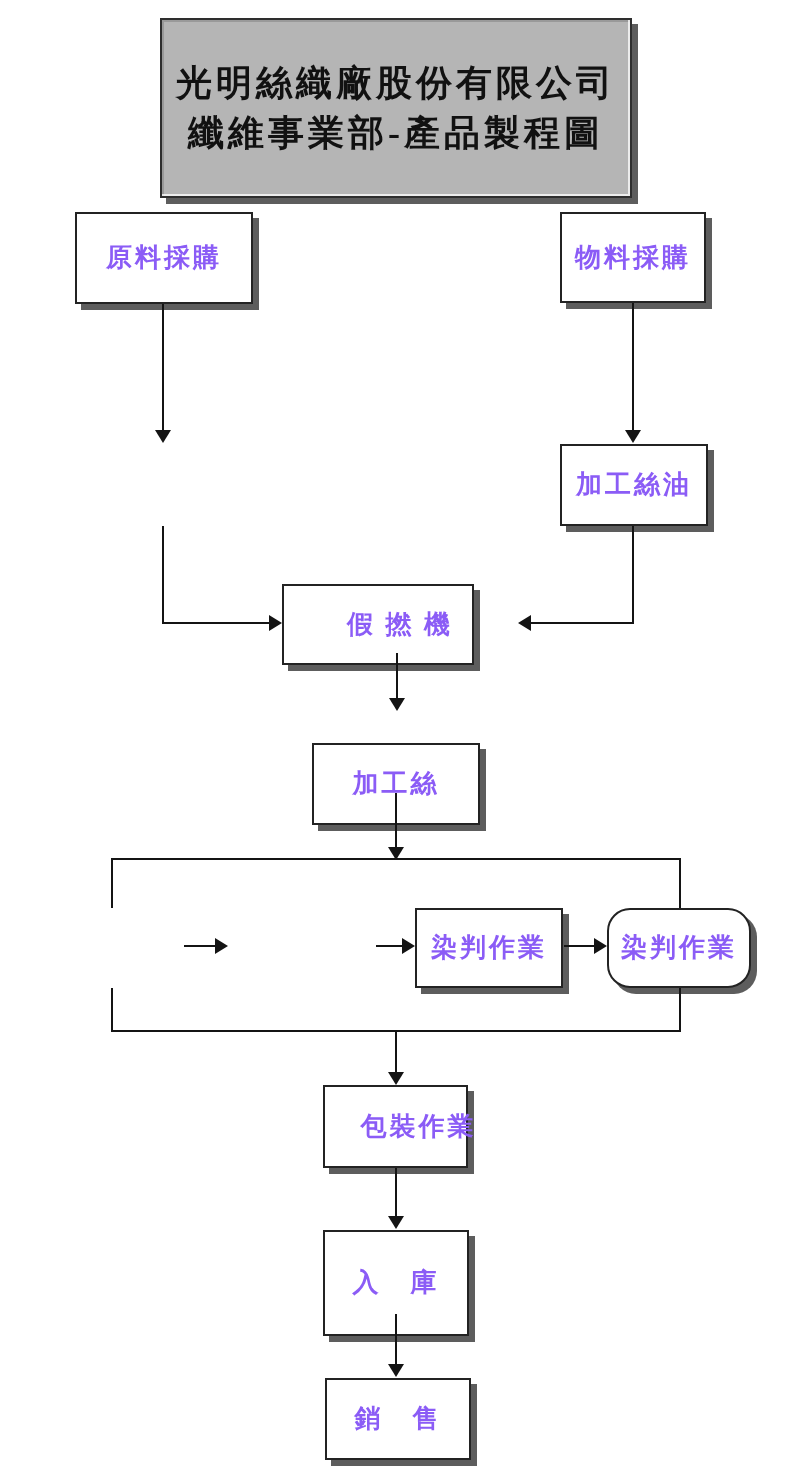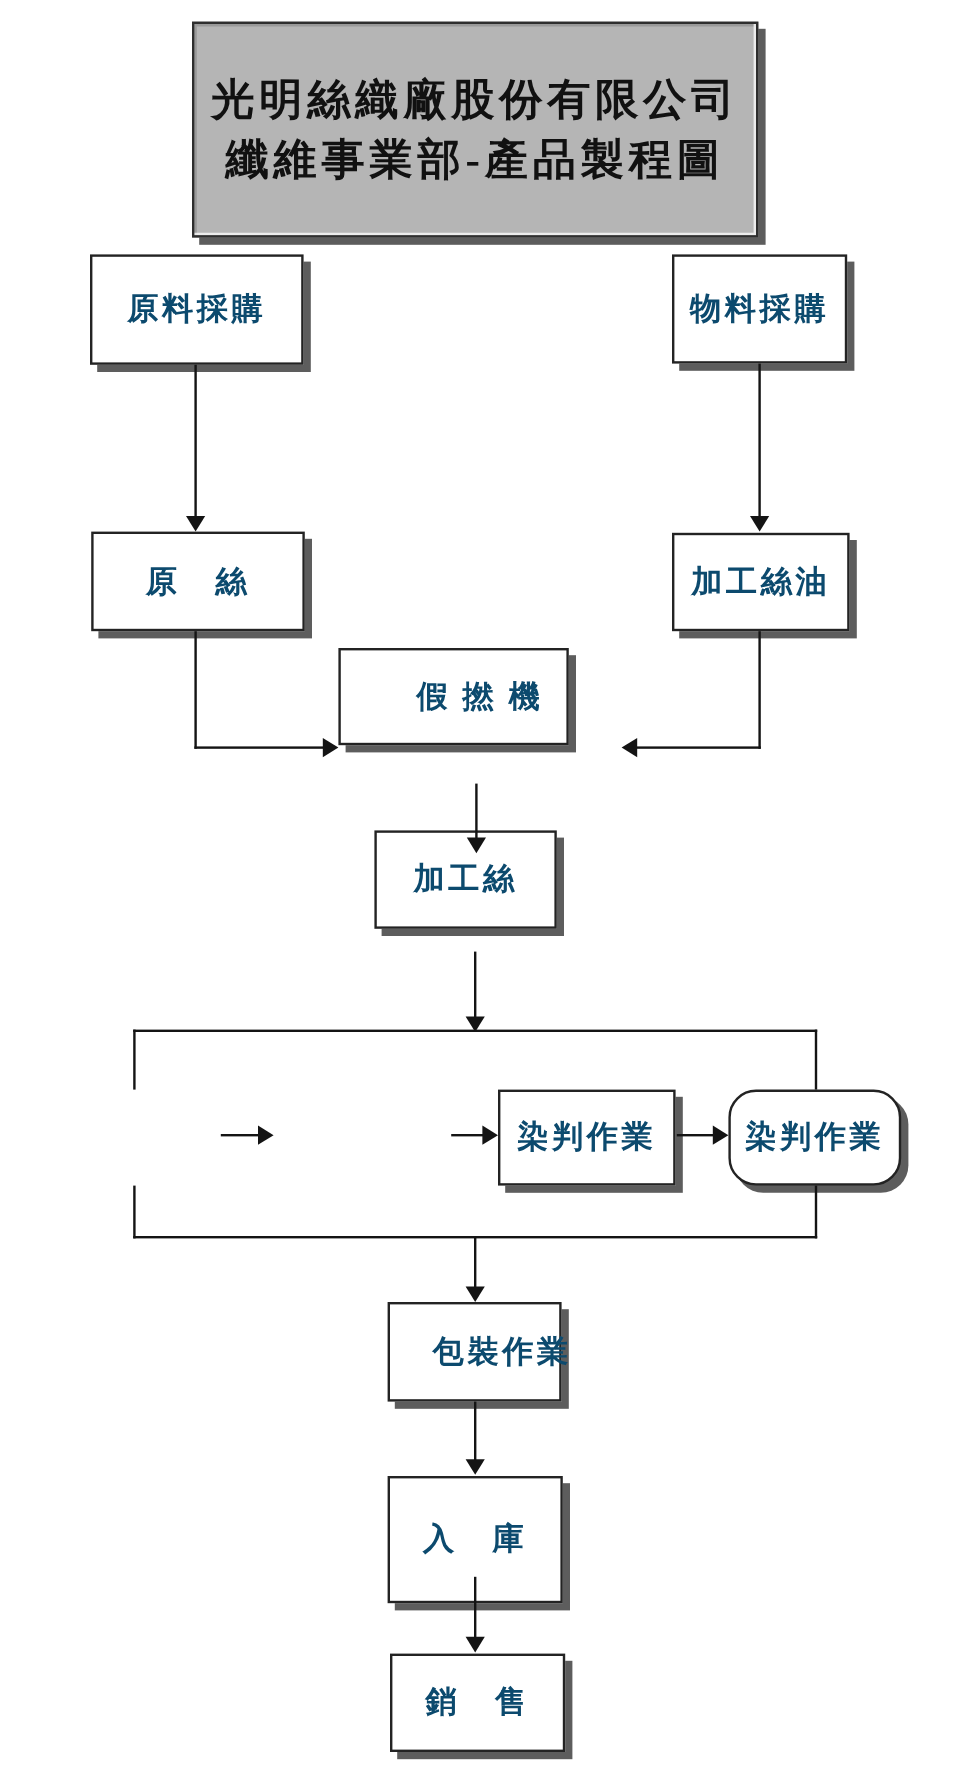--- a/index.html
+++ b/index.html
@@ -31,29 +31,29 @@
     font-size:36px;font-weight:bold;color:#111;
     letter-spacing:4px;white-space:nowrap;line-height:1;
   }
   
   .node{
     position:absolute;box-sizing:border-box;
     background:#fff;
     border:2px solid var(--box-border);
     box-shadow:6px 6px 0 var(--shadow);
     display:flex;align-items:center;justify-content:center;
-    font-size:26px;font-weight:bold;color:#0c4a6e;
+    font-size:26px;font-weight:bold;color:#8b5cf6;
     letter-spacing:3px;white-space:nowrap;line-height:1;
   }
   #n-raw-purchase   {left:75px;  top:212px; width:178px; height:92px;}
   #n-mat-purchase   {left:560px; top:212px; width:146px; height:91px;}
   #n-raw-yarn       {left:76px;  top:443px; width:178px; height:83px;}
   #n-yarn-oil       {left:560px; top:444px; width:148px; height:82px;}
-  #n-false-twist    {left:282px; top:540px; width:192px; height:81px;padding-left:44px;}
-  #n-processed-yarn {left:312px; top:692px; width:152px; height:82px;}
+  #n-false-twist    {left:282px; top:584px; width:192px; height:81px;padding-left:44px;}
+  #n-processed-yarn {left:312px; top:743px; width:168px; height:82px;}
   #n-dty            {left:38px;  top:908px; width:146px; height:80px; letter-spacing:2px;}
   #n-appearance     {left:228px; top:908px; width:148px; height:80px;}
   #n-knit           {left:415px; top:908px; width:148px; height:80px;}
   #n-dye            {left:607px; top:908px; width:144px; height:80px;border-radius:23px;}
   #n-packaging      {left:323px; top:1085px;width:145px; height:83px;padding-left:46px;}
   #n-warehouse      {left:323px; top:1230px;width:146px; height:106px;}
   #n-sales          {left:325px; top:1378px;width:146px; height:82px;}
   
   .vline{position:absolute;width:2px;background:var(--line);}
   .hline{position:absolute;height:2px;background:var(--line);}
@@ -72,21 +72,20 @@
 
 <div id="canvas">
 
   <div id="title-box">
     <div class="title-line">光明絲織廠股份有限公司</div>
     <div class="title-line">纖維事業部-產品製程圖</div>
   </div>
 
   <div class="node" id="n-raw-purchase">原料採購</div>
   <div class="node" id="n-mat-purchase">物料採購</div>
-  <div class="node" id="n-raw-yarn">原　絲</div>
   <div class="node" id="n-yarn-oil">加工絲油</div>
   <div class="node" id="n-false-twist">假 撚 機</div>
   <div class="node" id="n-processed-yarn">加工絲</div>
   <div class="node" id="n-knit">染判作業</div>
   <div class="node" id="n-dye">染判作業</div>
   <div class="node" id="n-packaging">包裝作業</div>
   <div class="node" id="n-warehouse">入　庫</div>
   <div class="node" id="n-sales">銷　售</div>
 
   <div class="vline" style="left:162px;top:304px;height:128px;"></div>

